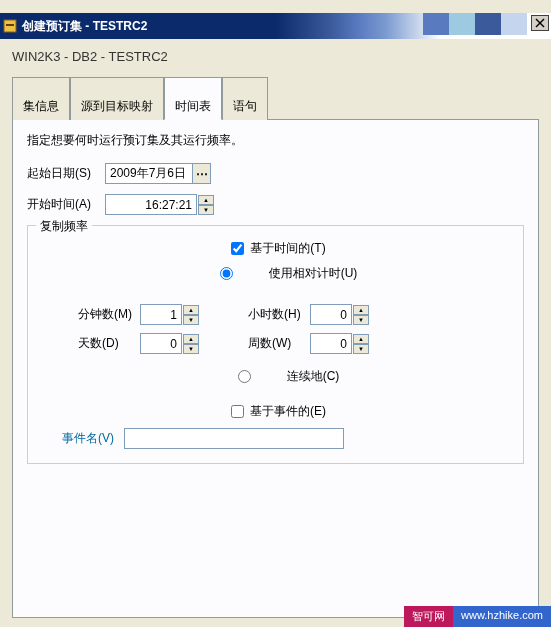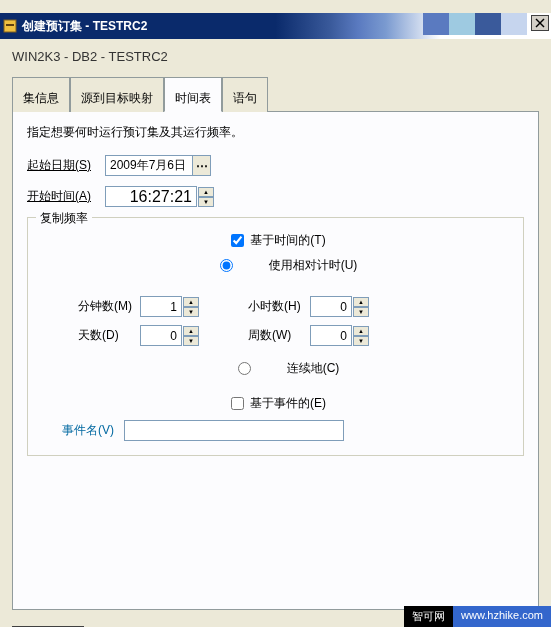--- a/index.html
+++ b/index.html
@@ -10,35 +10,35 @@
 .titlebar .title { font-weight: bold; font-size: 12px; }
 .titlebar .colorblocks { position: absolute; right: 24px; top: 0; height: 22px; display: flex; }
 .titlebar .colorblocks span { width: 26px; height: 22px; display: inline-block; }
 .titlebar .close { position: absolute; right: 2px; top: 2px; width: 18px; height: 16px; background: #d4d0c8; border: 1px solid #404040; display: flex; align-items: center; justify-content: center; font-weight: bold; font-size: 11px; color: #000; cursor: pointer; }
 
 .content { padding: 10px 12px 8px 12px; background: #ece9d8; }
 
 .breadcrumb { color: #333; margin-bottom: 12px; font-size: 13px; }
 
 .tabs { display: flex; border-bottom: 1px solid #919b9c; position: relative; }
-.tab { padding: 12px 10px 4px 10px; border: 1px solid #919b9c; border-bottom: none; background: #ece9d8; margin-right: 0; cursor: pointer; position: relative; top: 1px; }
+.tab { padding: 20px 10px 4px 10px; border: 1px solid #919b9c; border-bottom: none; background: #ece9d8; margin-right: 0; cursor: pointer; position: relative; top: 1px; }
 .tab.active { background: #fcfcfe; border-bottom: 1px solid #fcfcfe; z-index: 2; }
 
 .tabpanel { border: 1px solid #919b9c; border-top: none; background: #fcfcfe; padding: 12px 14px 14px 14px; height: 498px; }
 
 .instr { margin-bottom: 14px; color: #000; }
 
 .row { display: flex; align-items: center; margin-bottom: 10px; }
-.row .lbl { width: 78px; text-decoration: underline; }
+.row .lbl { width: 78px; }
 .datebox { display: flex; align-items: center; border: 1px solid #7f9db9; background: #fff; height: 21px; }
 .datebox input { border: none; padding: 2px 4px; width: 86px; height: 100%; font-size: 12px; outline: none; }
 .datebox .dropbtn { width: 18px; height: 19px; background: #ece9d8; border-left: 1px solid #7f9db9; display: flex; align-items: center; justify-content: center; cursor: pointer; font-weight: bold; letter-spacing: -1px; font-size: 10px; }
 
 .timewrap { display: flex; align-items: center; }
-.timewrap input { border: 1px solid #7f9db9; width: 92px; height: 21px; text-align: right; padding: 2px 4px; font-size: 16px; }
+.timewrap input { border: 1px solid #7f9db9; width: 92px; height: 21px; text-align: right; padding: 2px 4px; font-size: 12px; }
 .spinbtns { display: flex; flex-direction: column; margin-left: 1px; }
 .spinbtns button { width: 16px; height: 10px; font-size: 6px; line-height: 6px; padding: 0; background: #ece9d8; border: 1px solid #7f9db9; cursor: pointer; }
 
 .groupbox { border: 1px solid #d0d0bf; border-top: 1px solid #d0d0bf; padding: 14px 8px 14px 14px; margin-top: 6px; position: relative; }
 .groupbox .legend { position: absolute; top: -8px; left: 8px; background: #fcfcfe; padding: 0 4px; color: #000; }
 
 .chk-row { display: flex; align-items: center; margin-bottom: 8px; justify-content: center; }
 .chk-row input[type=checkbox], .chk-row input[type=radio] { margin-right: 6px; }
 .indent1 { margin-left: 20px; gap: 30px; }
 .indent2 { margin-left: 36px; }
@@ -50,21 +50,21 @@
 
 .disabled-lbl { color: #0369a1; }
 .evname { display: flex; align-items: center; margin-left: 20px; margin-top: 4px; }
 .evname input { border: 1px solid #7f9db9; width: 220px; height: 21px; background: #fff; padding: 2px; }
 
 .buttonbar { display: flex; justify-content: flex-end; gap: 8px; padding: 8px 12px 4px 12px; flex-direction: column; }
 .btn { width: 72px; height: 23px; background: #ece9d8; border: 1px solid #404040; box-shadow: inset 1px 1px 0 #fff, inset -1px -1px 0 #808080; cursor: pointer; font-size: 12px; }
 
 .footer { position: absolute; bottom: 0; right: 0; display: flex; }
 .footer span { color: #fff; font-size: 11px; padding: 3px 8px; font-family: Arial; }
-.footer .a { background: #000000; }
+.footer .a { background: #be185d; }
 .footer .b { background: #3366cc; }
 </style>
 </head>
 <body>
 
 <div class="titlebar">
   <span class="icon">
     <svg width="16" height="16">
         <rect x="2" y="2" width="12" height="12" fill="#f0c040" stroke="#806020"></rect>
         <rect x="4" y="6" width="8" height="2" fill="#604010"></rect>

